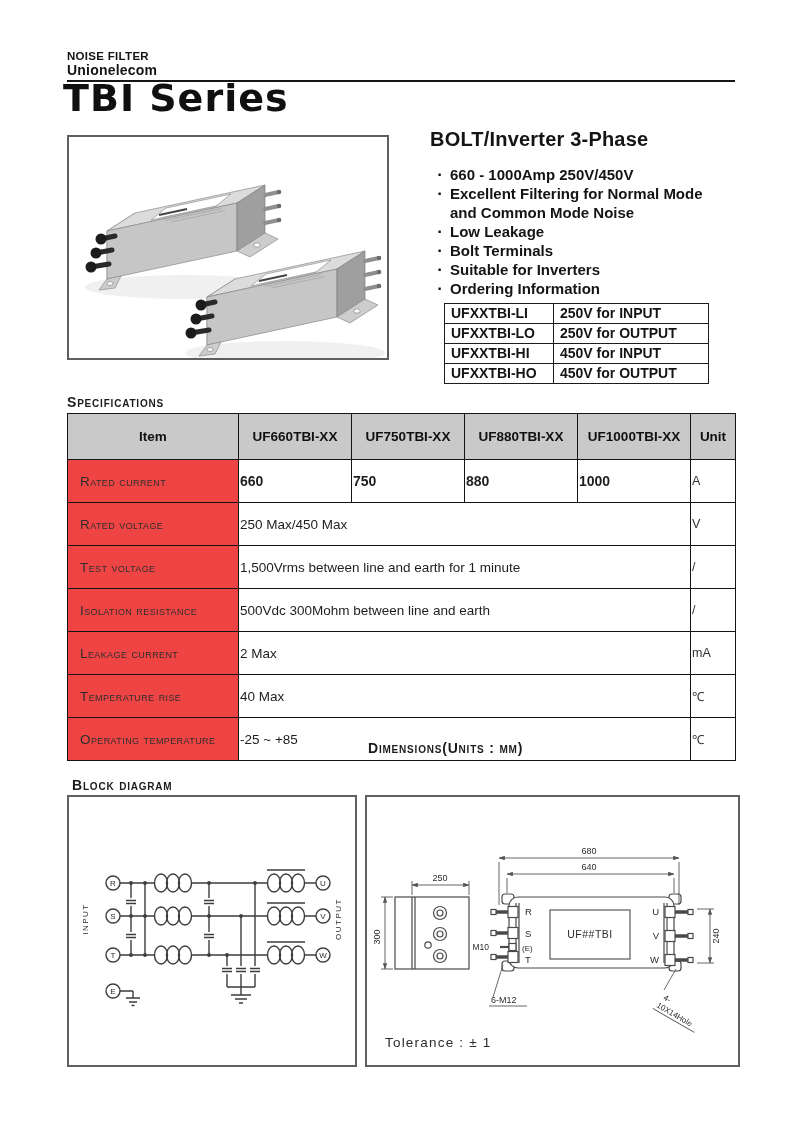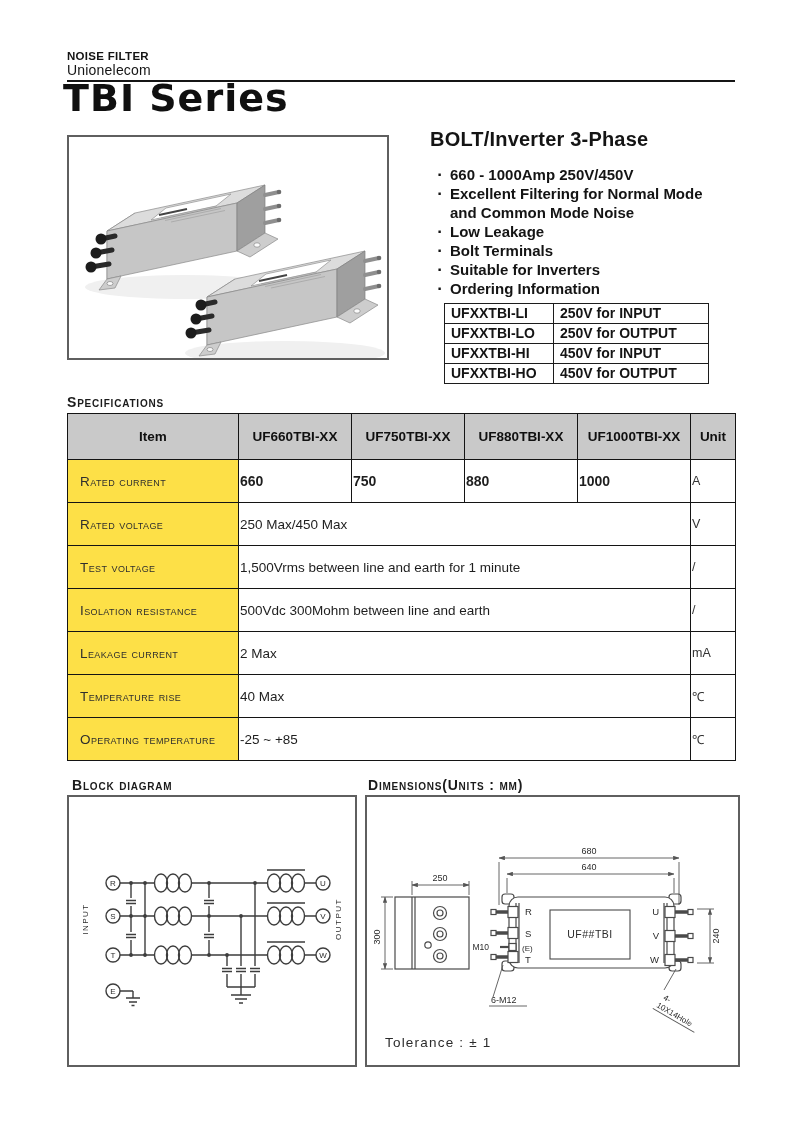--- a/index.html
+++ b/index.html
@@ -4,21 +4,21 @@
 <style>
   html,body{margin:0;padding:0;background:#9a9a9a;}
   .page{position:relative;width:794px;height:1123px;margin:0 auto;background:#fff;
         font-family:"Liberation Sans",sans-serif;color:#141414;overflow:hidden;}
 
   
   .hdr{position:absolute;left:67px;top:50px;width:668px;display:flex;
        justify-content:space-between;align-items:flex-start;
        border-bottom:2px solid #151515;padding-bottom:3px;flex-direction:column;}
   .hdr .doc{font-size:11.5px;font-weight:bold;letter-spacing:.3px;}
-  .hdr .brand{font-size:14px;font-weight:normal;letter-spacing:.2px;
+  .hdr .brand{font-size:14px;font-weight:bold;letter-spacing:.2px;
        border-bottom:2.5px solid #151515;padding-bottom:2px;margin-bottom:-5px;}
 
   .title{position:absolute;left:63px;top:76px;font-size:38px;font-weight:bold;
        font-family:"DejaVu Sans",sans-serif;letter-spacing:1px;color:#101010;}
 
   
   .photo{position:absolute;left:67px;top:135px;width:318px;height:221px;
        border:2px solid #5f5f5f;background:#fff;}
   .photo svg{display:block;}
 
@@ -32,28 +32,28 @@
   table.order{border-collapse:collapse;margin:5px 0 12px 14px;}
   table.order td{border:1.5px solid #1c1c1c;font-size:14px;font-weight:bold;
        padding:1px 6px 2px;height:16px;white-space:nowrap;}
   td.om{width:96px;} td.od{width:142px;}
 
   
   .seclabel{position:absolute;font-size:14px;font-weight:bold;font-variant:small-caps;
        letter-spacing:.8px;color:#1b1b1b;}
   #spec-label{left:67px;top:394px;}
   #block-label{left:72px;top:777px;}
-  #dim-label{left:368px;top:777px;}
+  #dim-label{left:368px;top:740px;}
 
   
   table.spec{position:absolute;left:67px;top:413px;width:668px;border-collapse:collapse;table-layout:fixed;}
   .spec th,.spec td{border:1.5px solid #141414;}
   .spec thead th{background:#c9c9c9;height:43px;font-size:13.5px;font-weight:bold;color:#101010;margin-top:41px;}
   .spec td{height:40px;text-align:left;font-size:13.5px;color:#1e1e1e;}
-  .spec td.item{background:#fde047;text-align:left;padding-left:12px;
+  .spec td.item{background:#ef4444;text-align:left;padding-left:12px;
        font-variant:small-caps;font-weight:normal;letter-spacing:.4px;color:#2e2e2e;}
   .spec td.val-b{font-weight:bold;font-size:14px;}
   .spec td.unit{font-size:12.5px;color:#333;}
 
   
   .diagbox{position:absolute;border:2px solid #5f5f5f;background:#fff;}
   #block-box{left:67px;top:795px;width:286px;height:268px;}
   #dim-box{left:365px;top:795px;width:371px;height:268px;}
   svg text{font-family:"Liberation Sans",sans-serif;fill:#2b2b2b;}
 </style>

